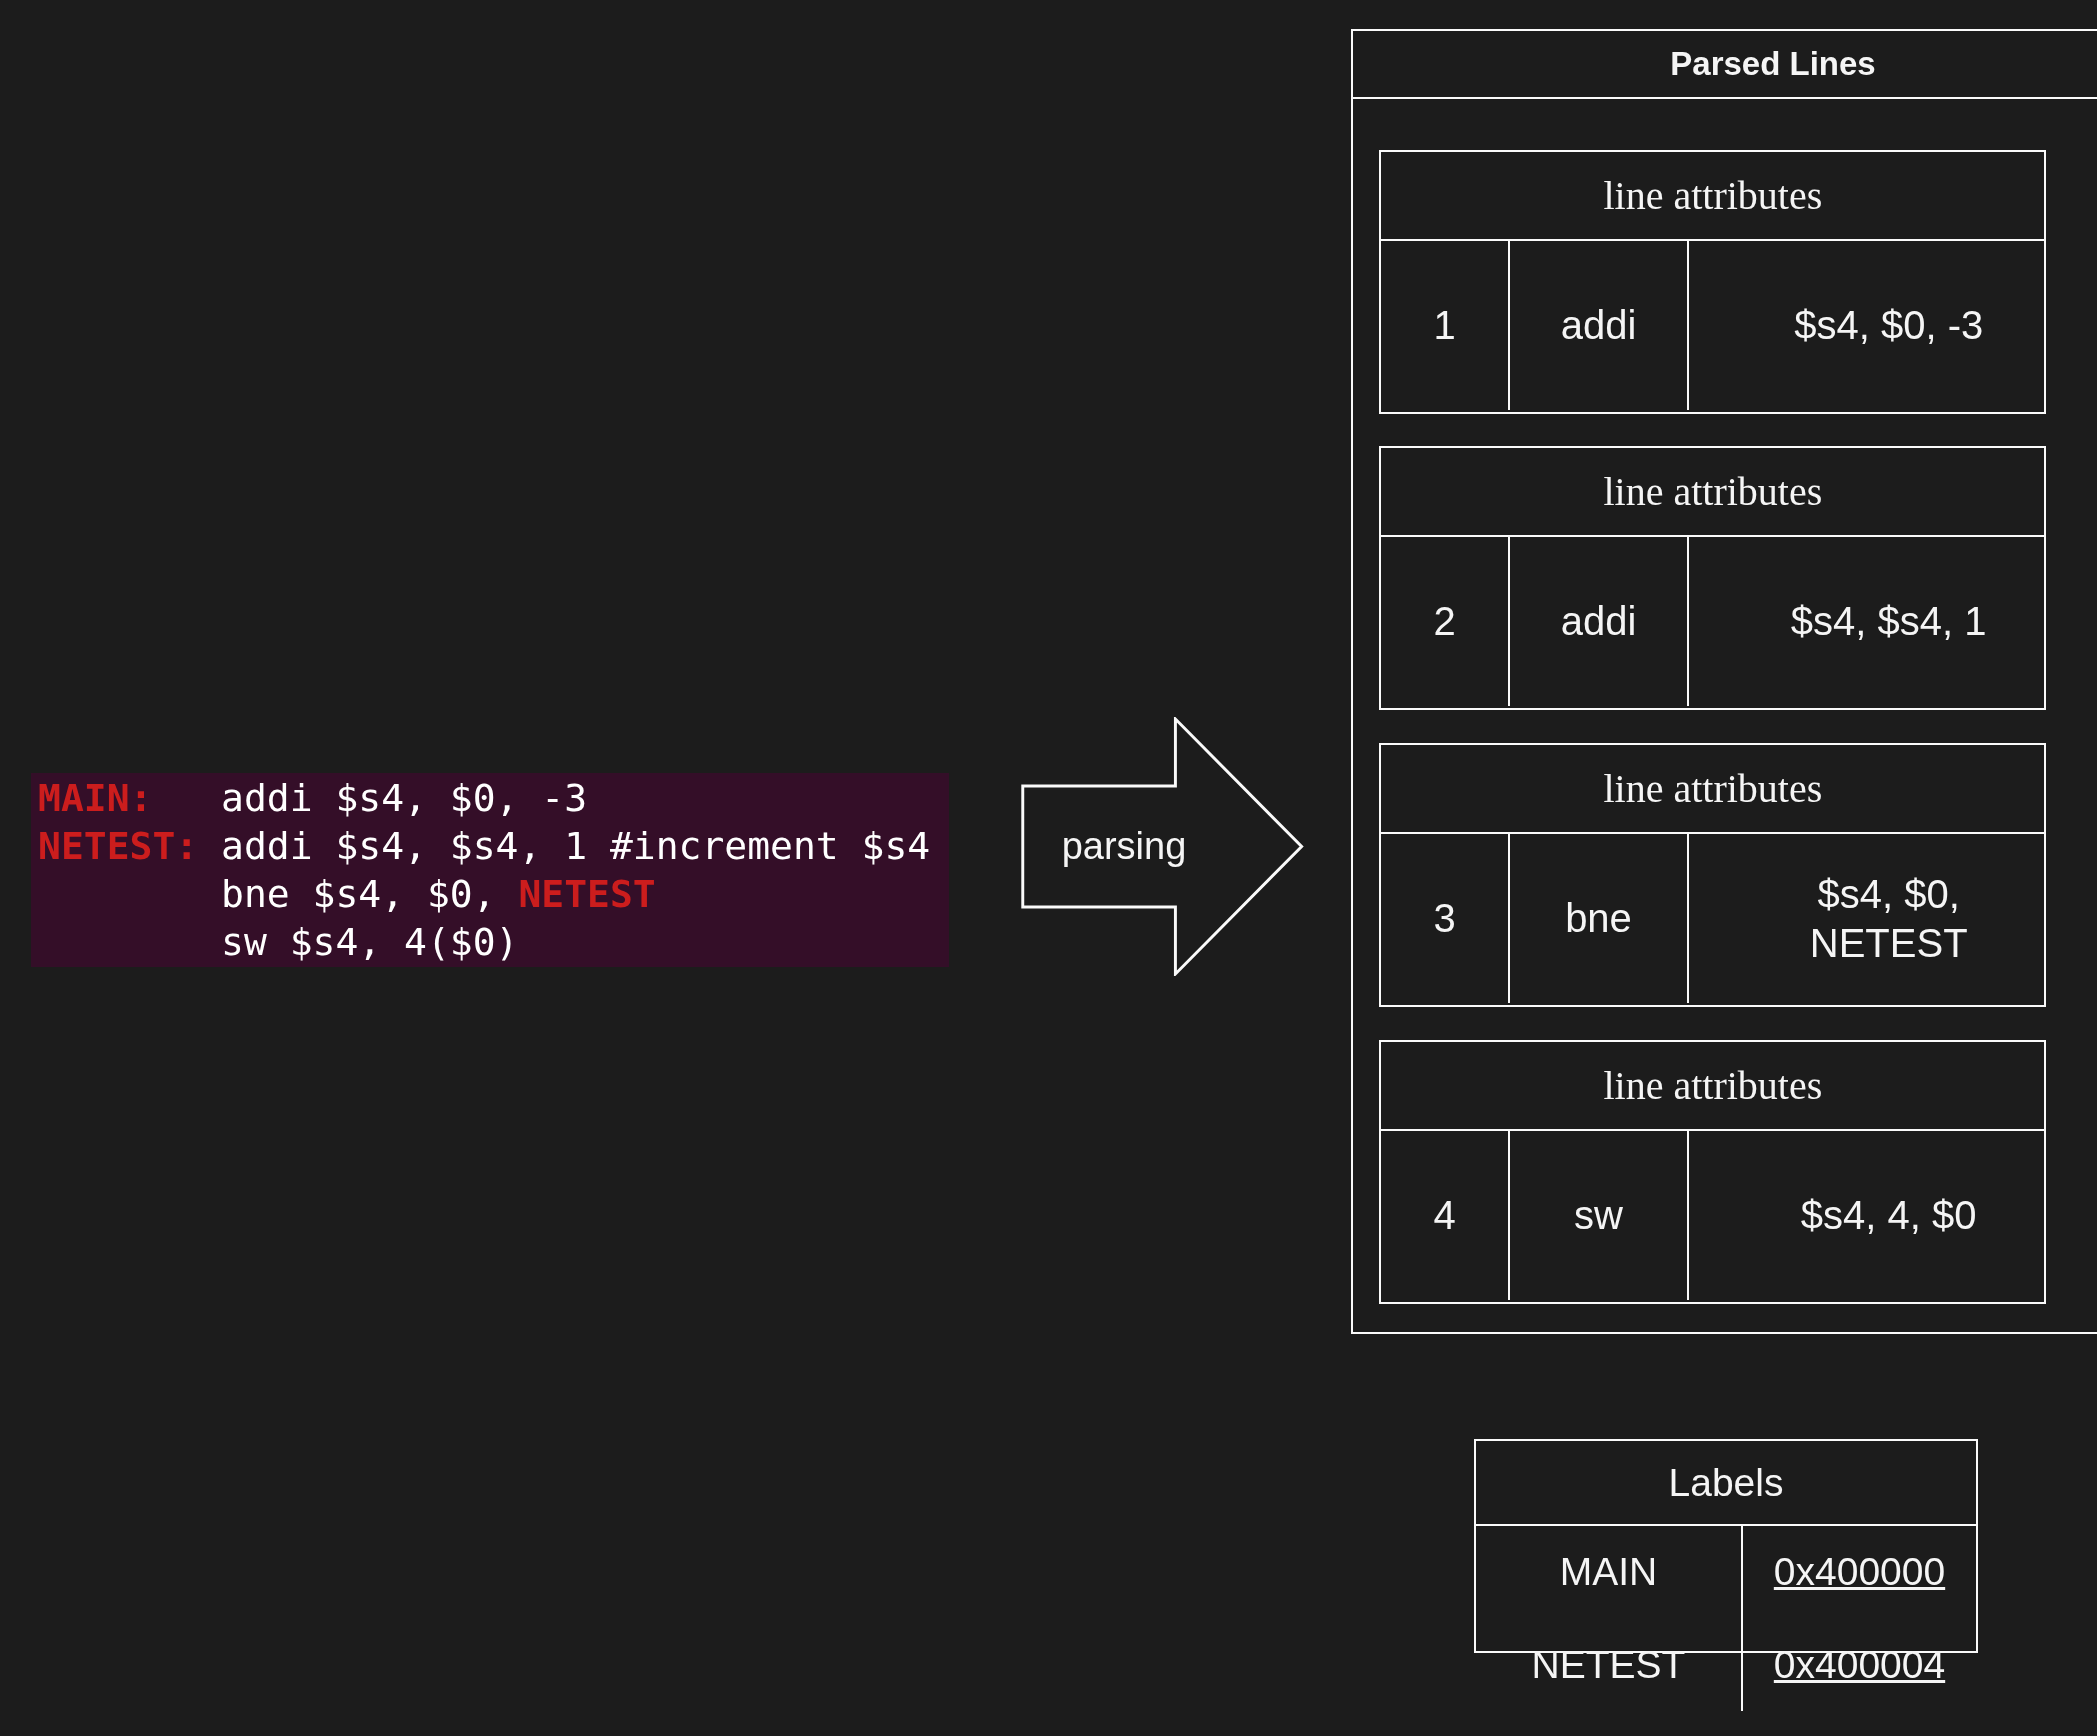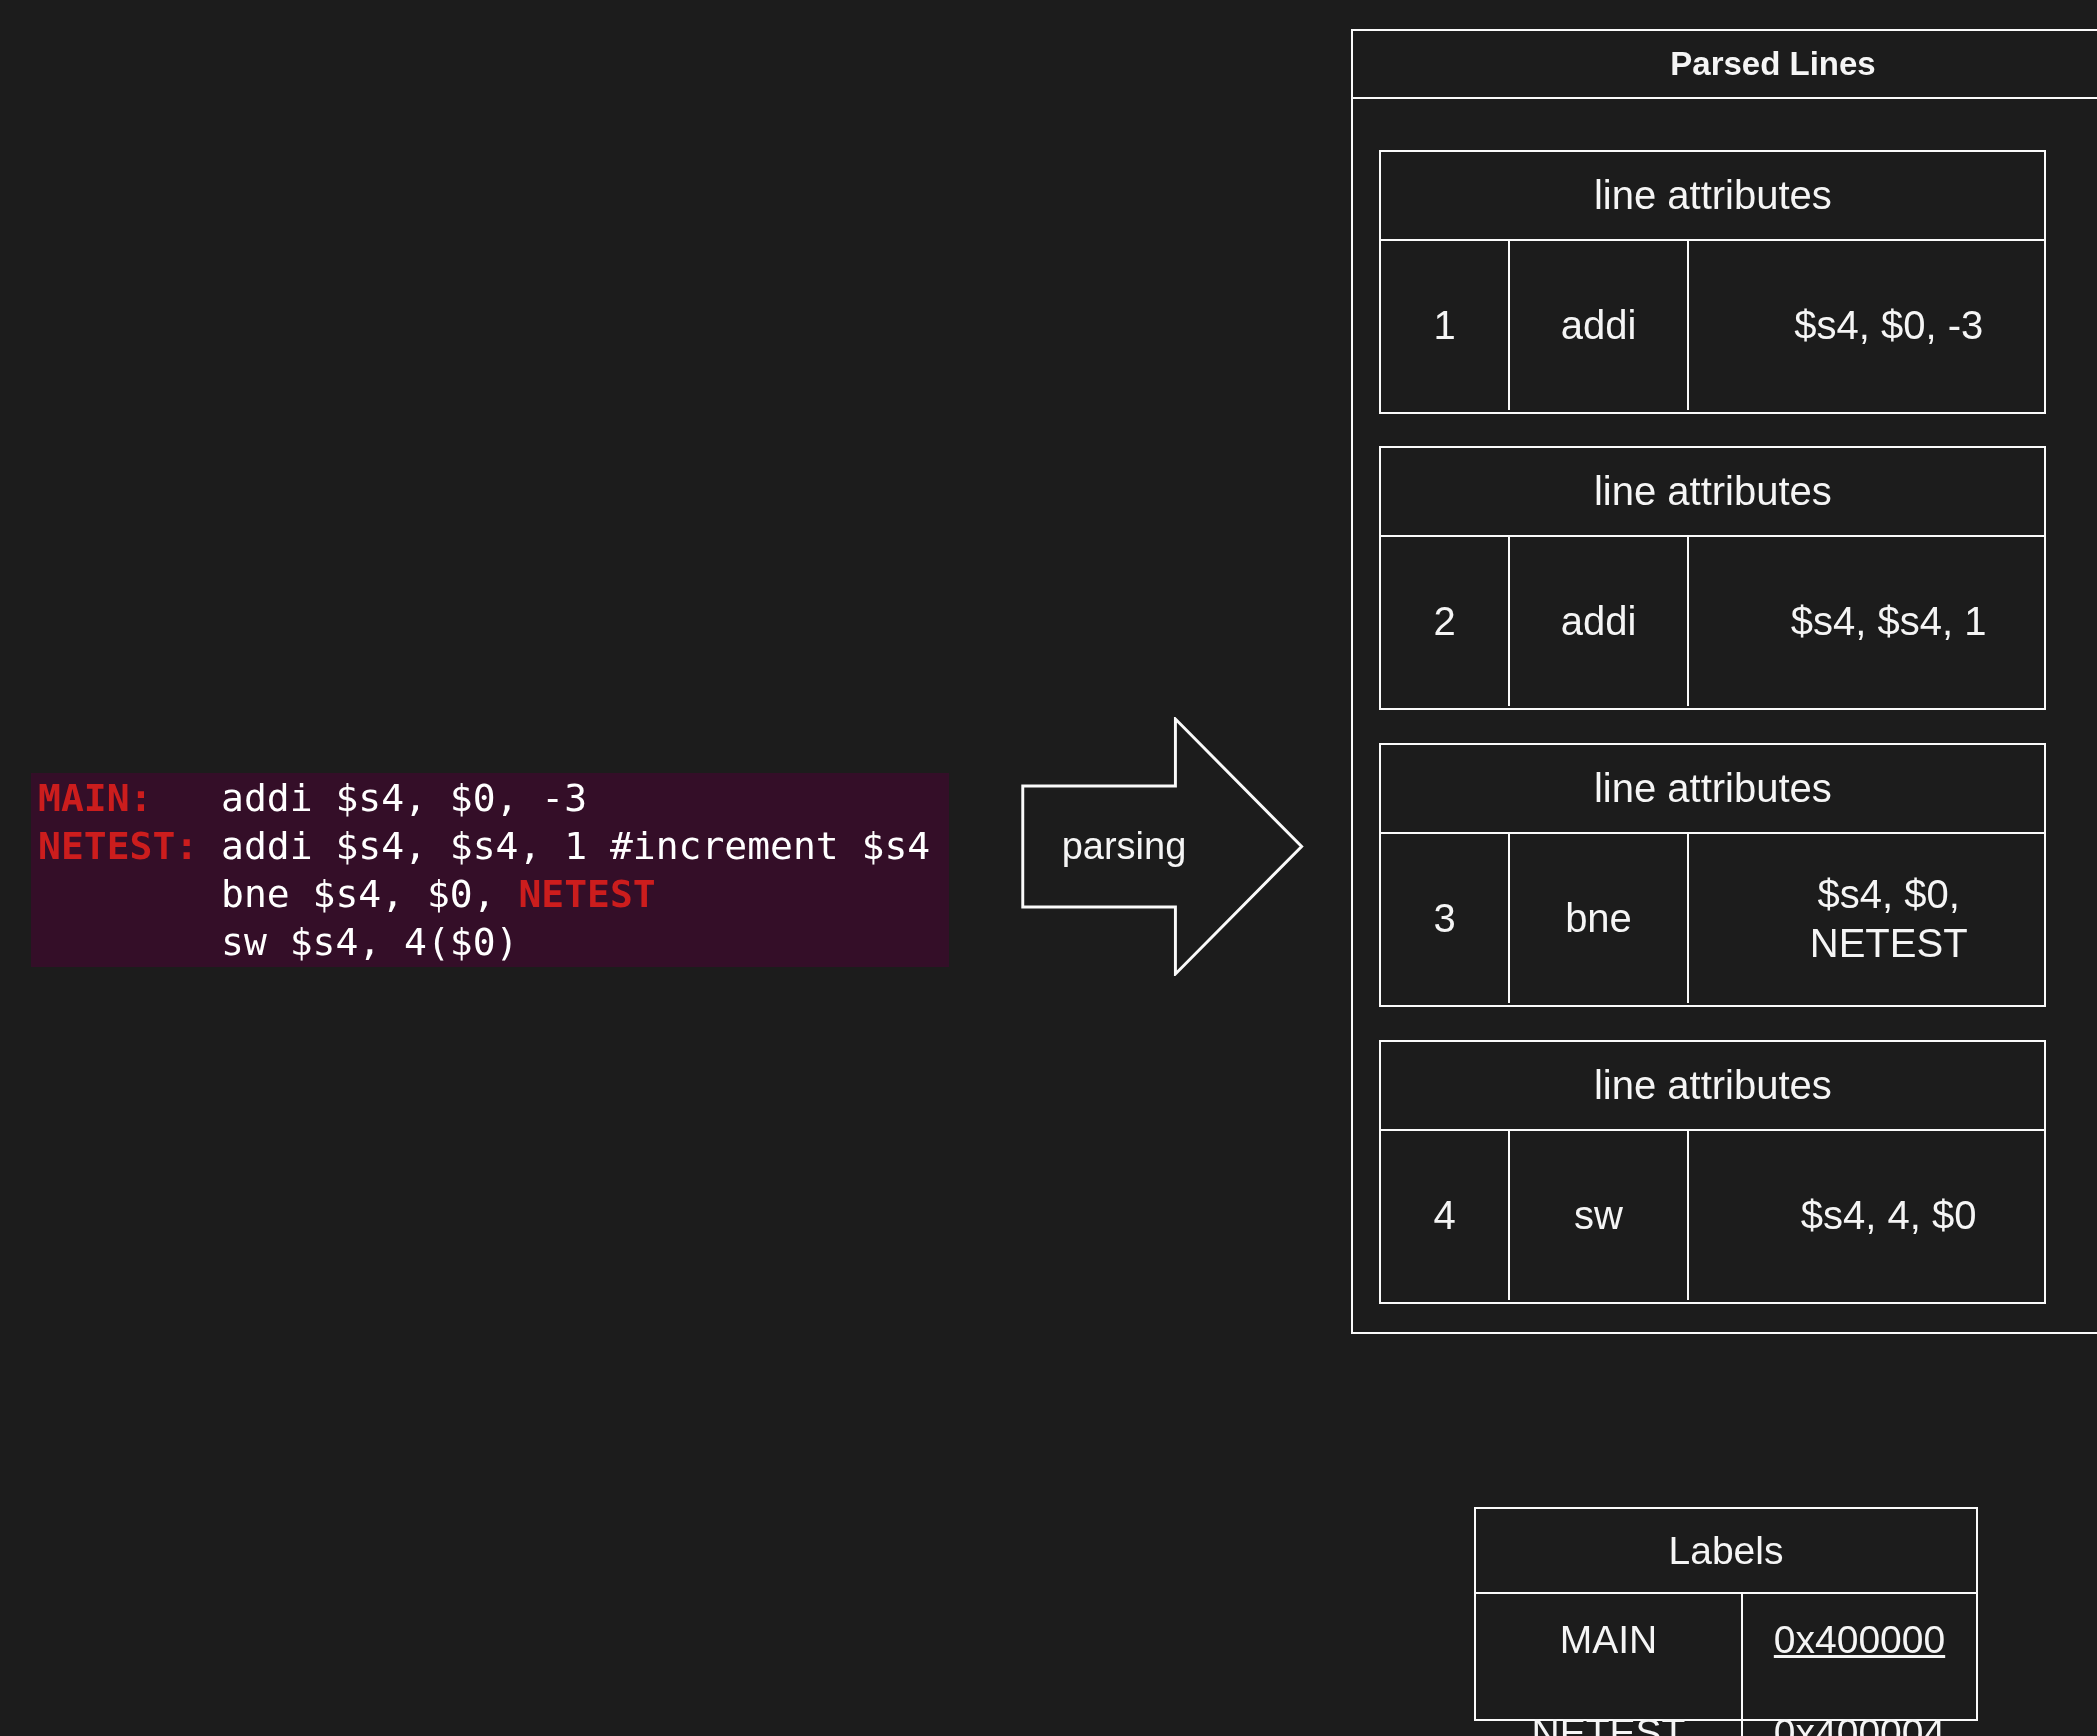--- a/index.html
+++ b/index.html
@@ -54,34 +54,35 @@
   .ptable{
     position:absolute;left:26.4px;width:667px;height:264px;
     border:2.9px solid var(--line-color);box-sizing:border-box;
   }
   .ptable.t1{top:119px;} .ptable.t2{top:415px;}
   .ptable.t3{top:712px;} .ptable.t4{top:1009px;}
   .pt-header{
     height:89px;border-bottom:2.9px solid var(--line-color);box-sizing:border-box;
     display:flex;align-items:center;justify-content:center;
     font-size:40px;
+    font-family:Liberation Serif, serif;
   }
   .pt-row{display:flex;height:169px;}
   .pt-cell{
     display:flex;align-items:center;justify-content:center;
     font-size:40px;line-height:49px;text-align:center;white-space:pre-line;
     box-sizing:border-box;
   }
   .pt-cell.c1{width:19.4%;border-right:2.9px solid var(--line-color);}
   .pt-cell.c2{width:27%;border-right:2.9px solid var(--line-color);}
   .pt-cell.c3{flex:1;margin-left:44px;}
 
   
   .labels-table{
-    position:absolute;left:1474px;top:1507px;width:504px;height:214px;
+    position:absolute;left:1474px;top:1439px;width:504px;height:214px;
     border:2.9px solid var(--line-color);box-sizing:border-box;
   }
   .lt-header{
     height:85px;border-bottom:2.9px solid var(--line-color);box-sizing:border-box;
     display:flex;align-items:center;justify-content:center;
     font-size:39px;
   }
   .lt-body{display:flex;height:185px;}
   .lt-col{display:flex;flex-direction:column;box-sizing:border-box;}
   .lt-col.lt-names{width:53.4%;border-right:2.9px solid var(--line-color);}

